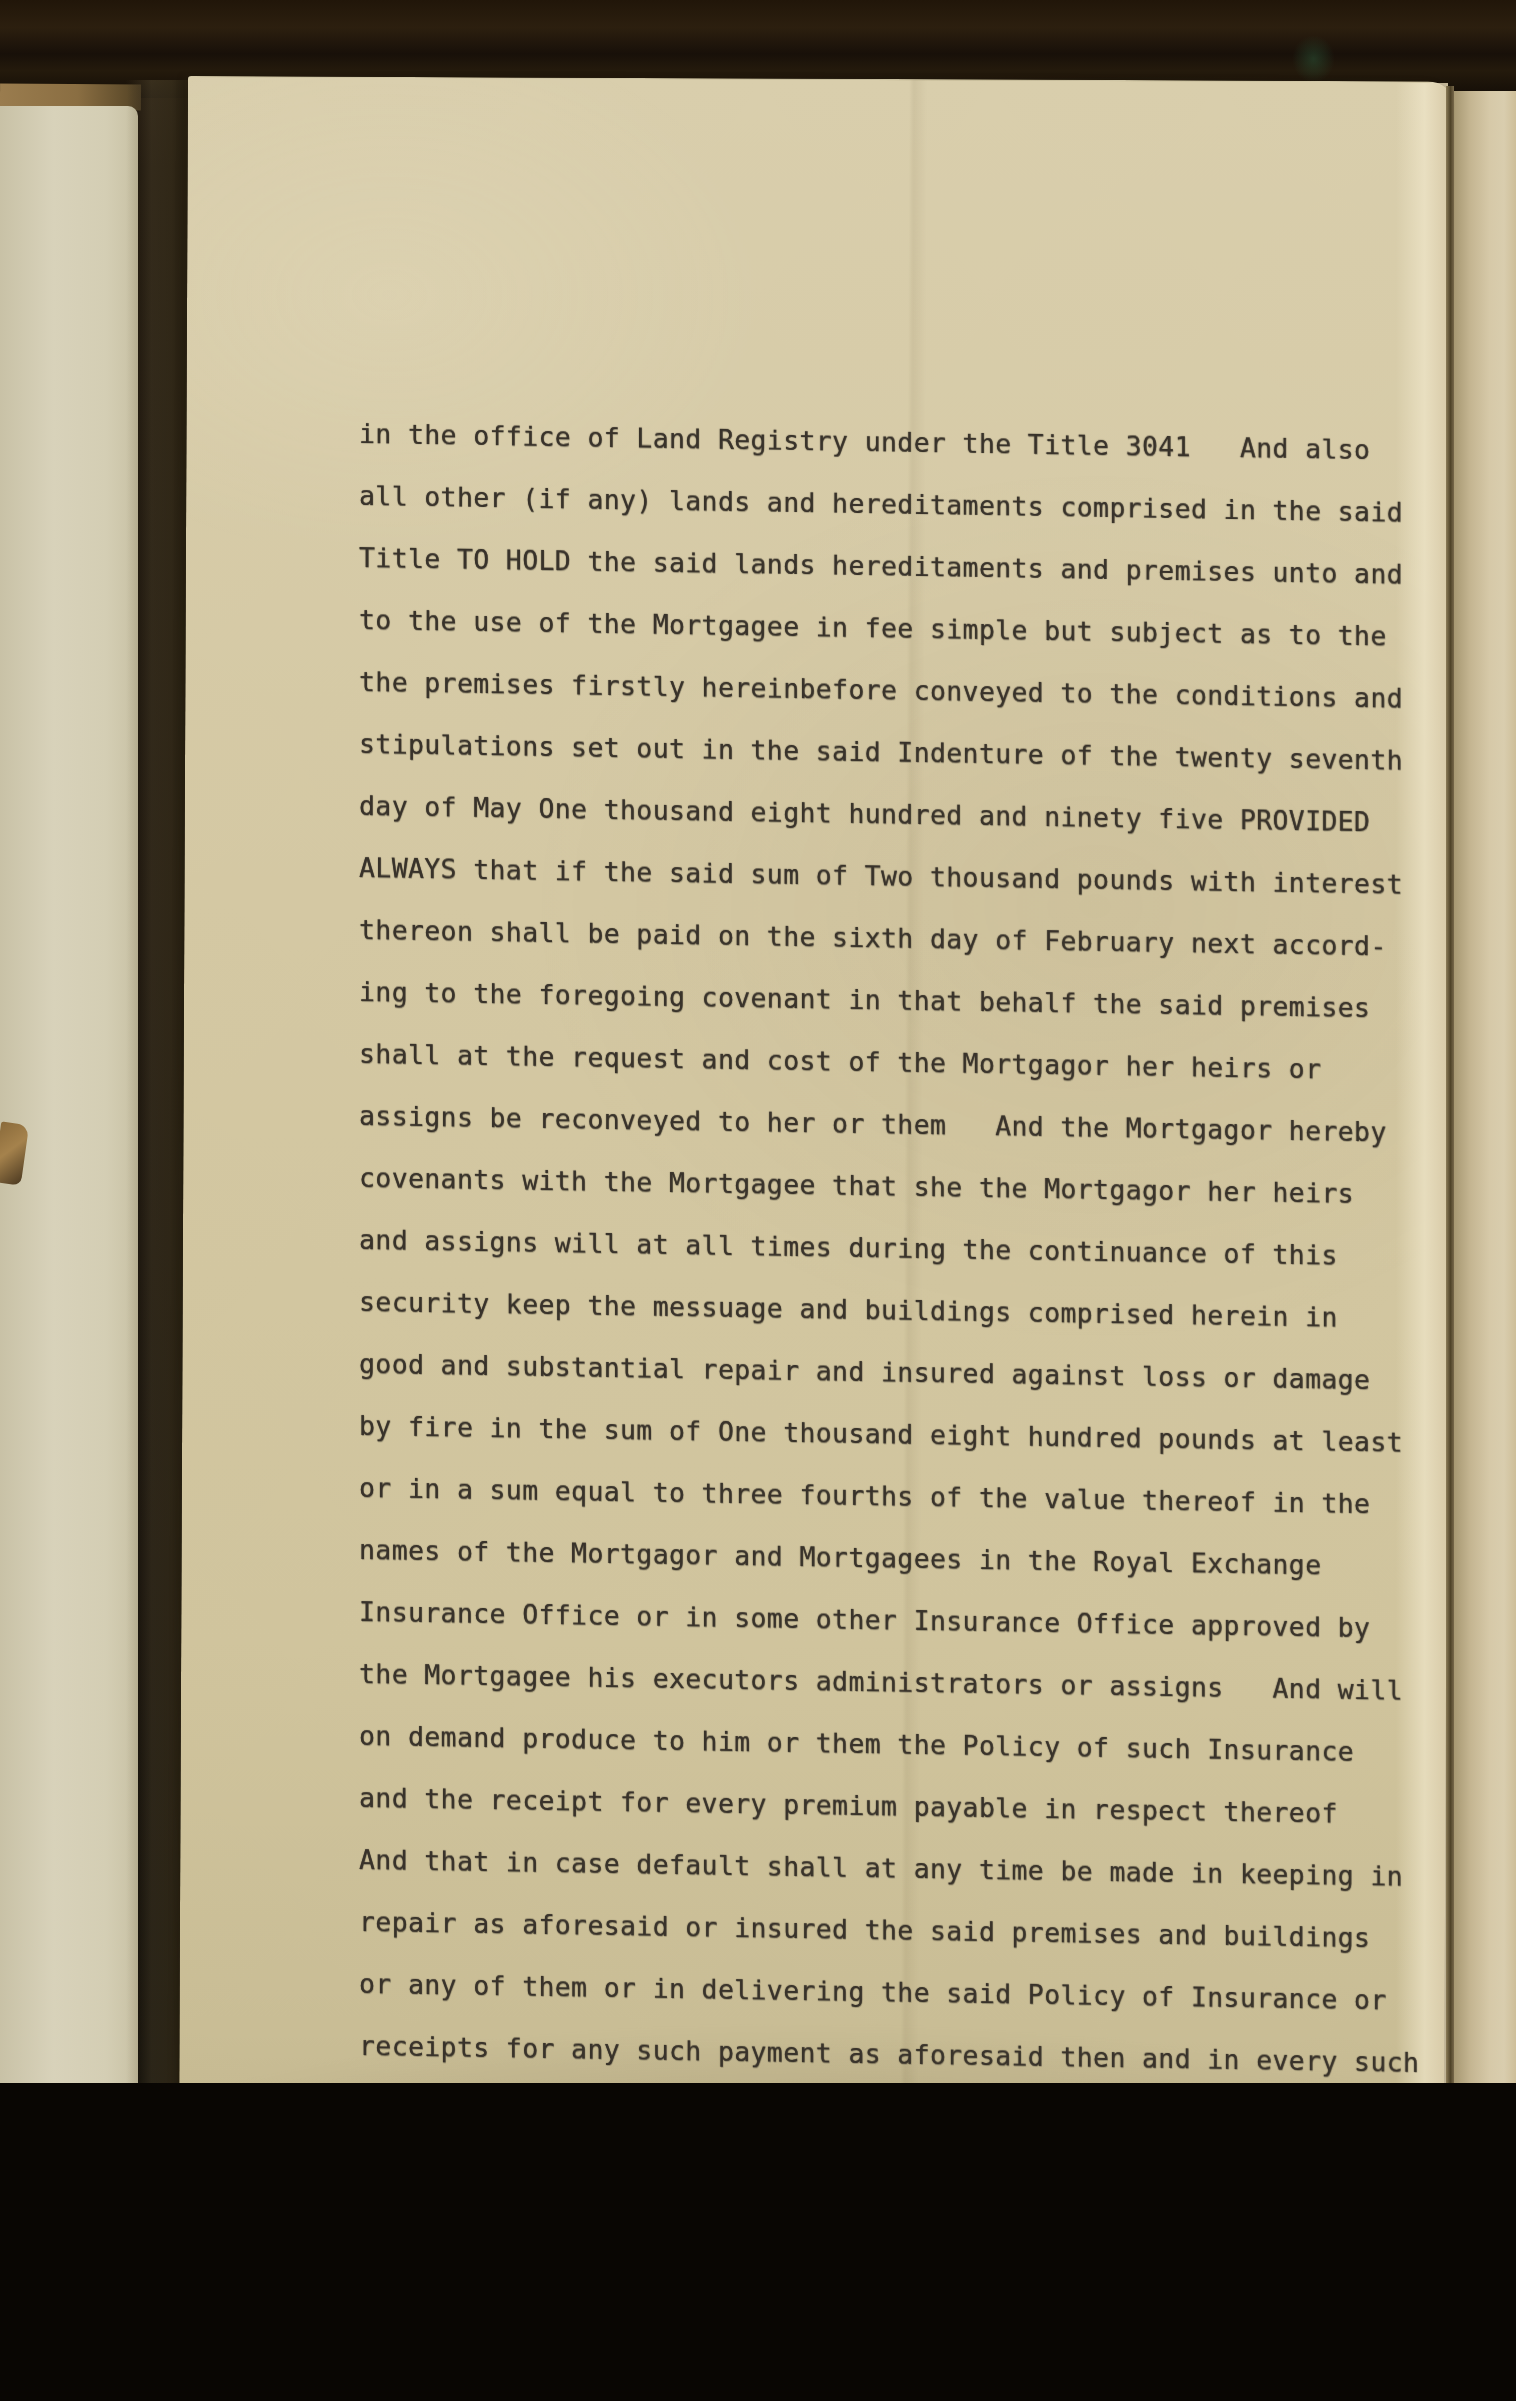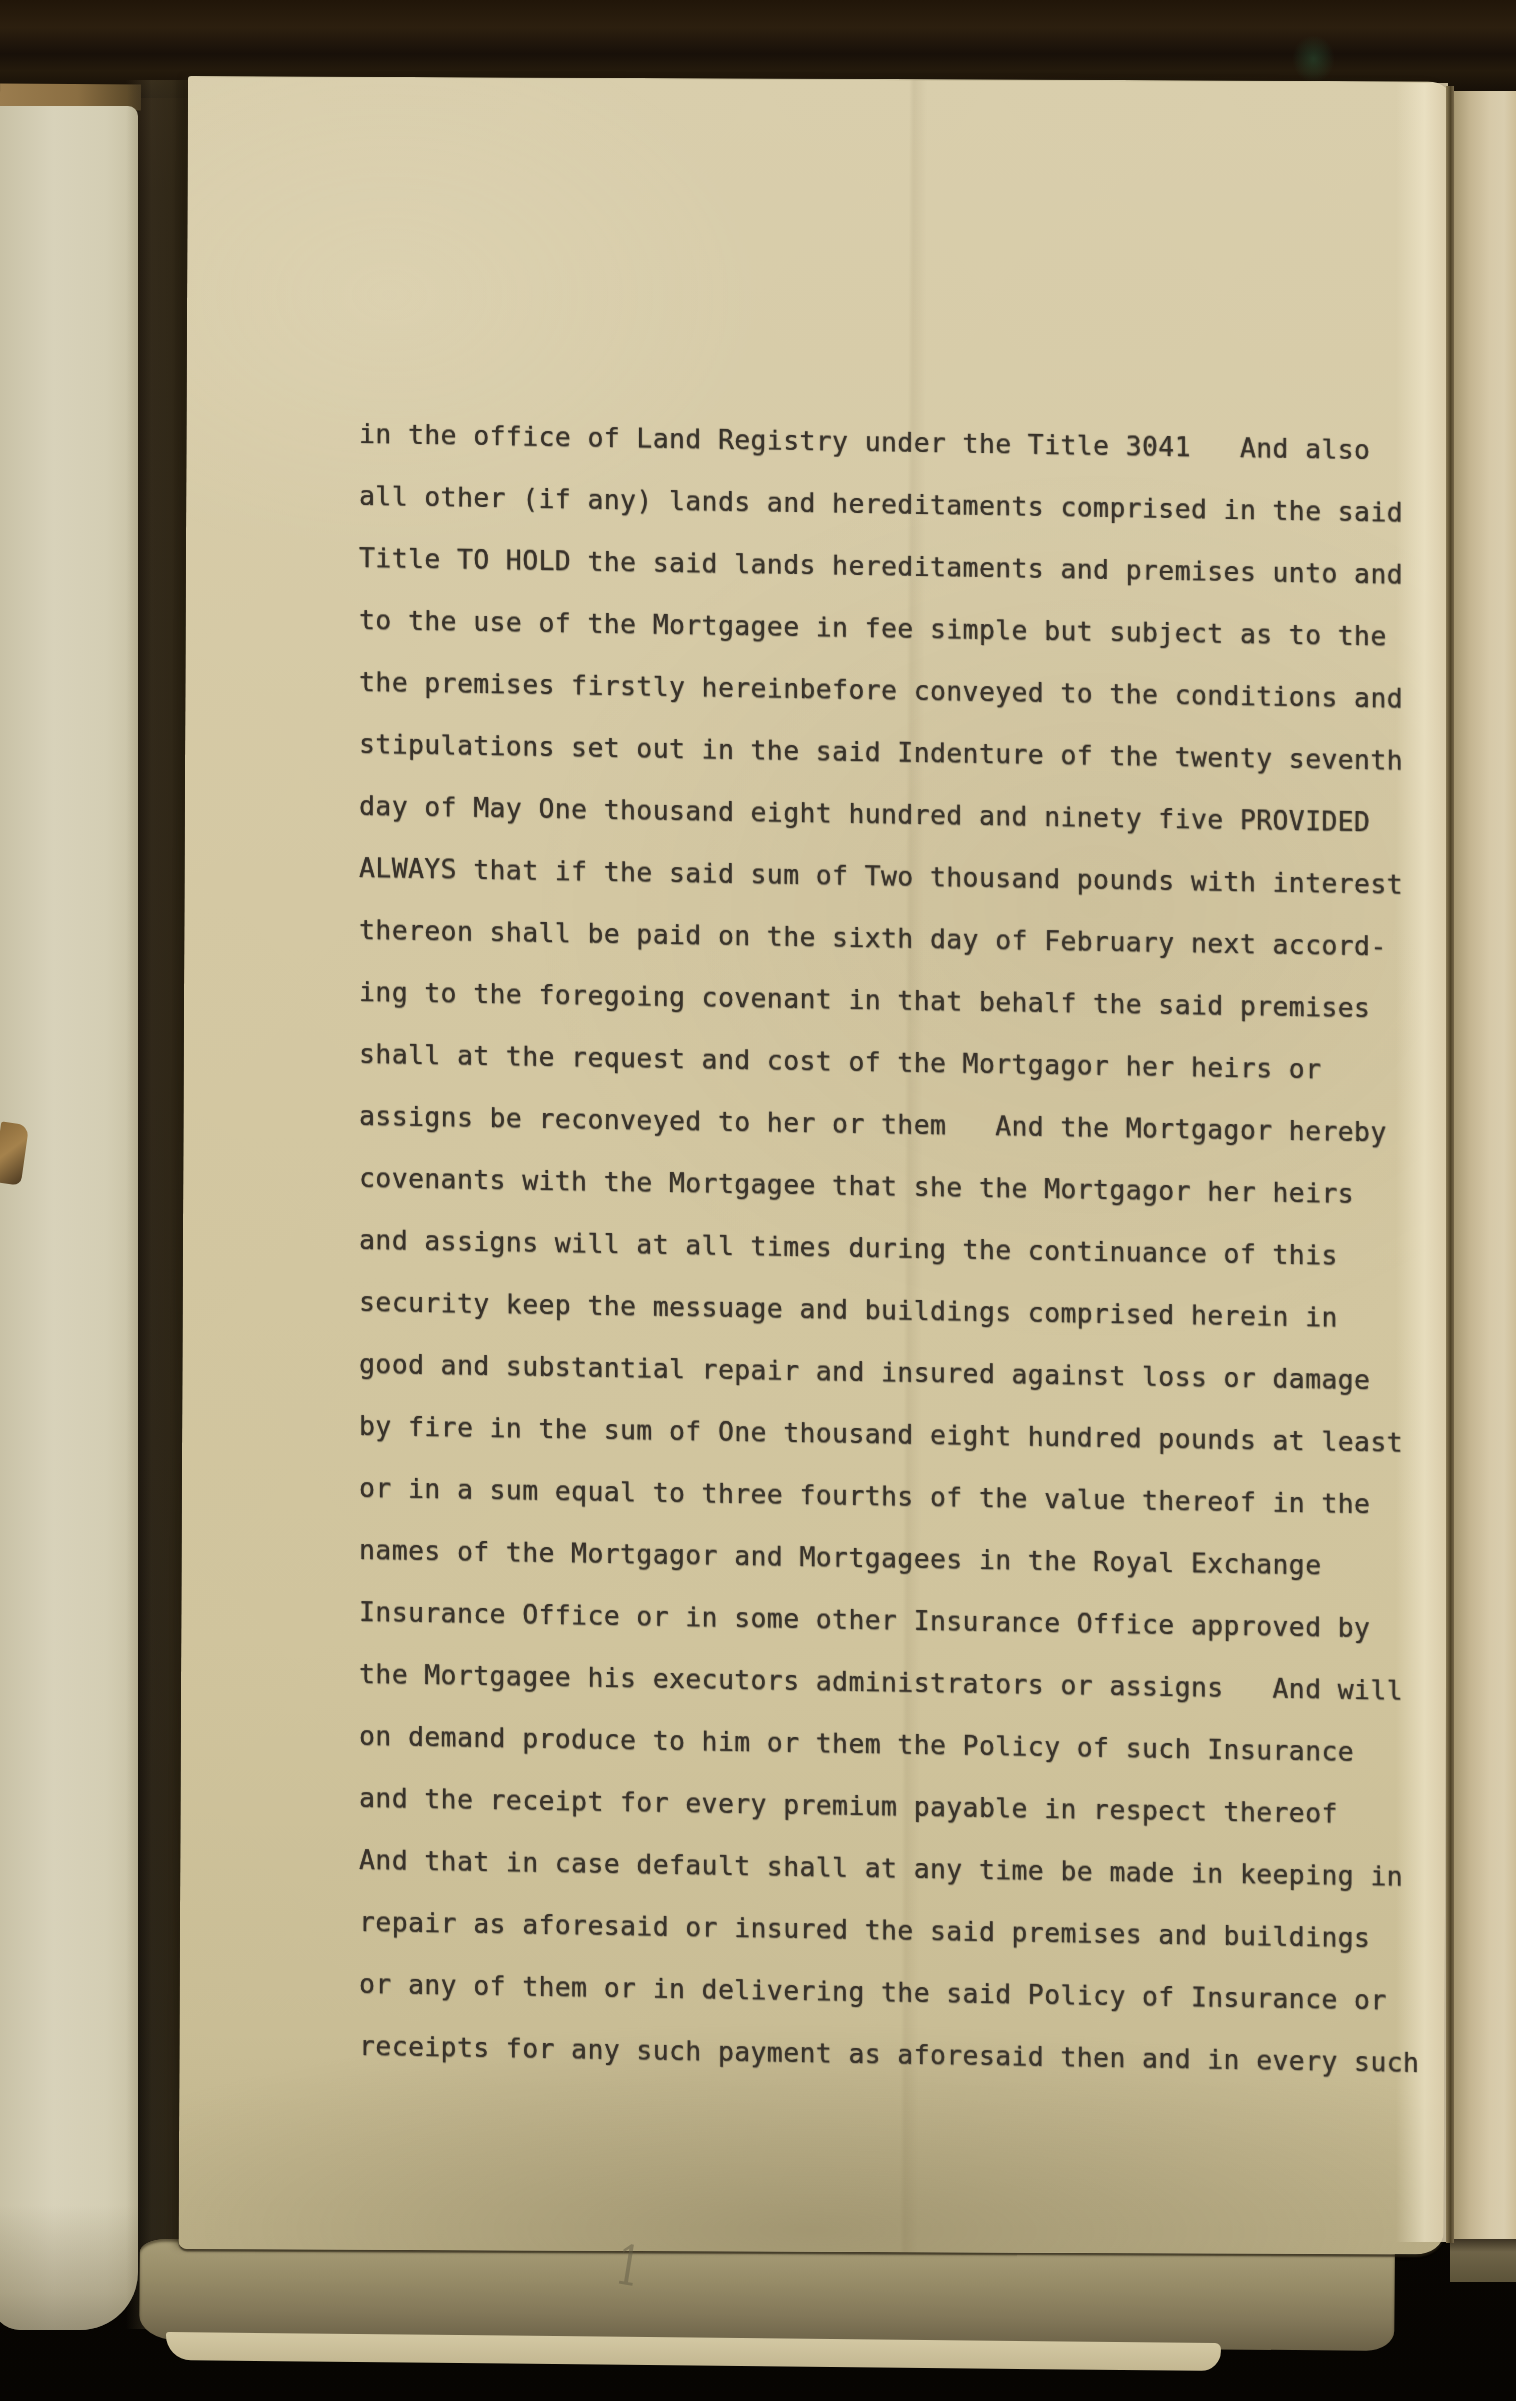--- a/index.html
+++ b/index.html
@@ -1,18 +1,18 @@
 <!DOCTYPE html>
 <html style="font-size:13.3px"><head>
 <meta charset="utf-8">
 <style>
   html,body{margin:0;padding:0;background:#090603;}
   .stage{
     position:relative;
-    width:1516px;height:2401px;
+    width:1516px;height:2083px;
     overflow:hidden;
     background:linear-gradient(180deg,#241a0e 0%,#1c130a 3%,#140d06 8%,#100a05 45%,#0a0603 75%,#070502 100%);
     font-family:"DejaVu Sans Mono",monospace;
   }
   
   .top-band{
     position:absolute;left:0;top:0;width:1516px;height:98px;
     background:linear-gradient(180deg,#211609 0%,#2c1f0f 28%,#181009 55%,#241a0c 72%,#120c06 100%);
   }
   .green-speck{

